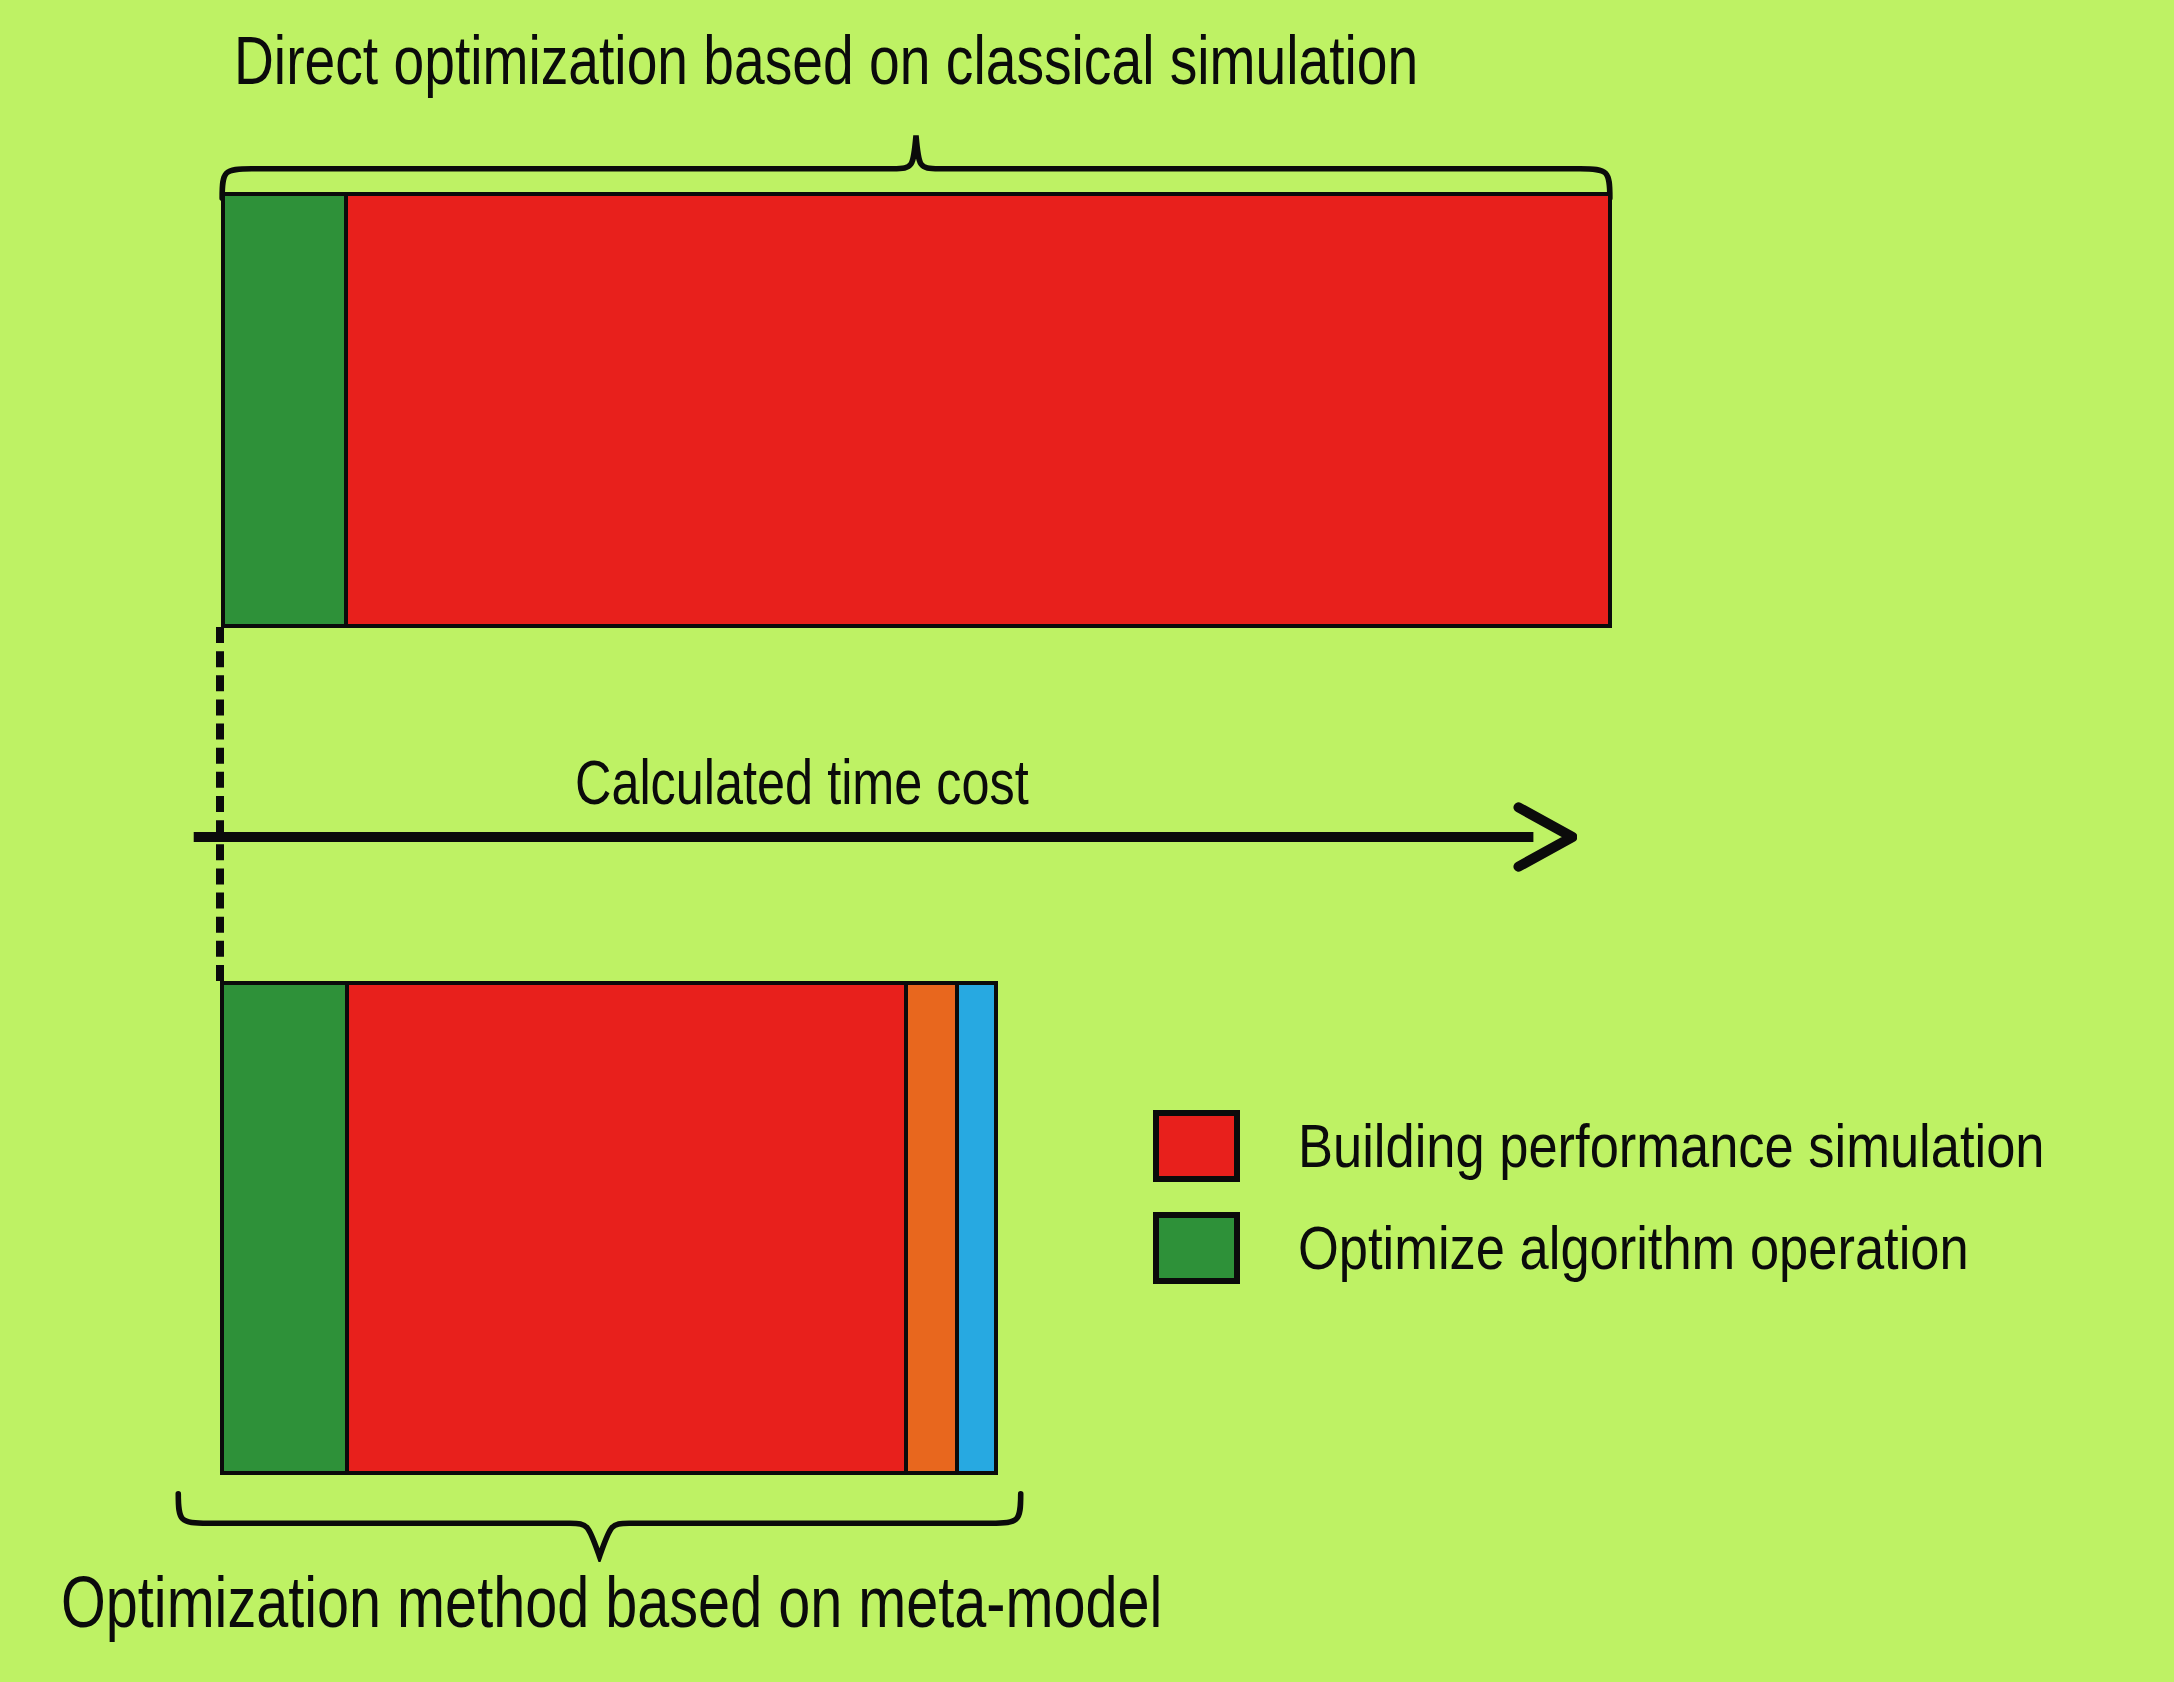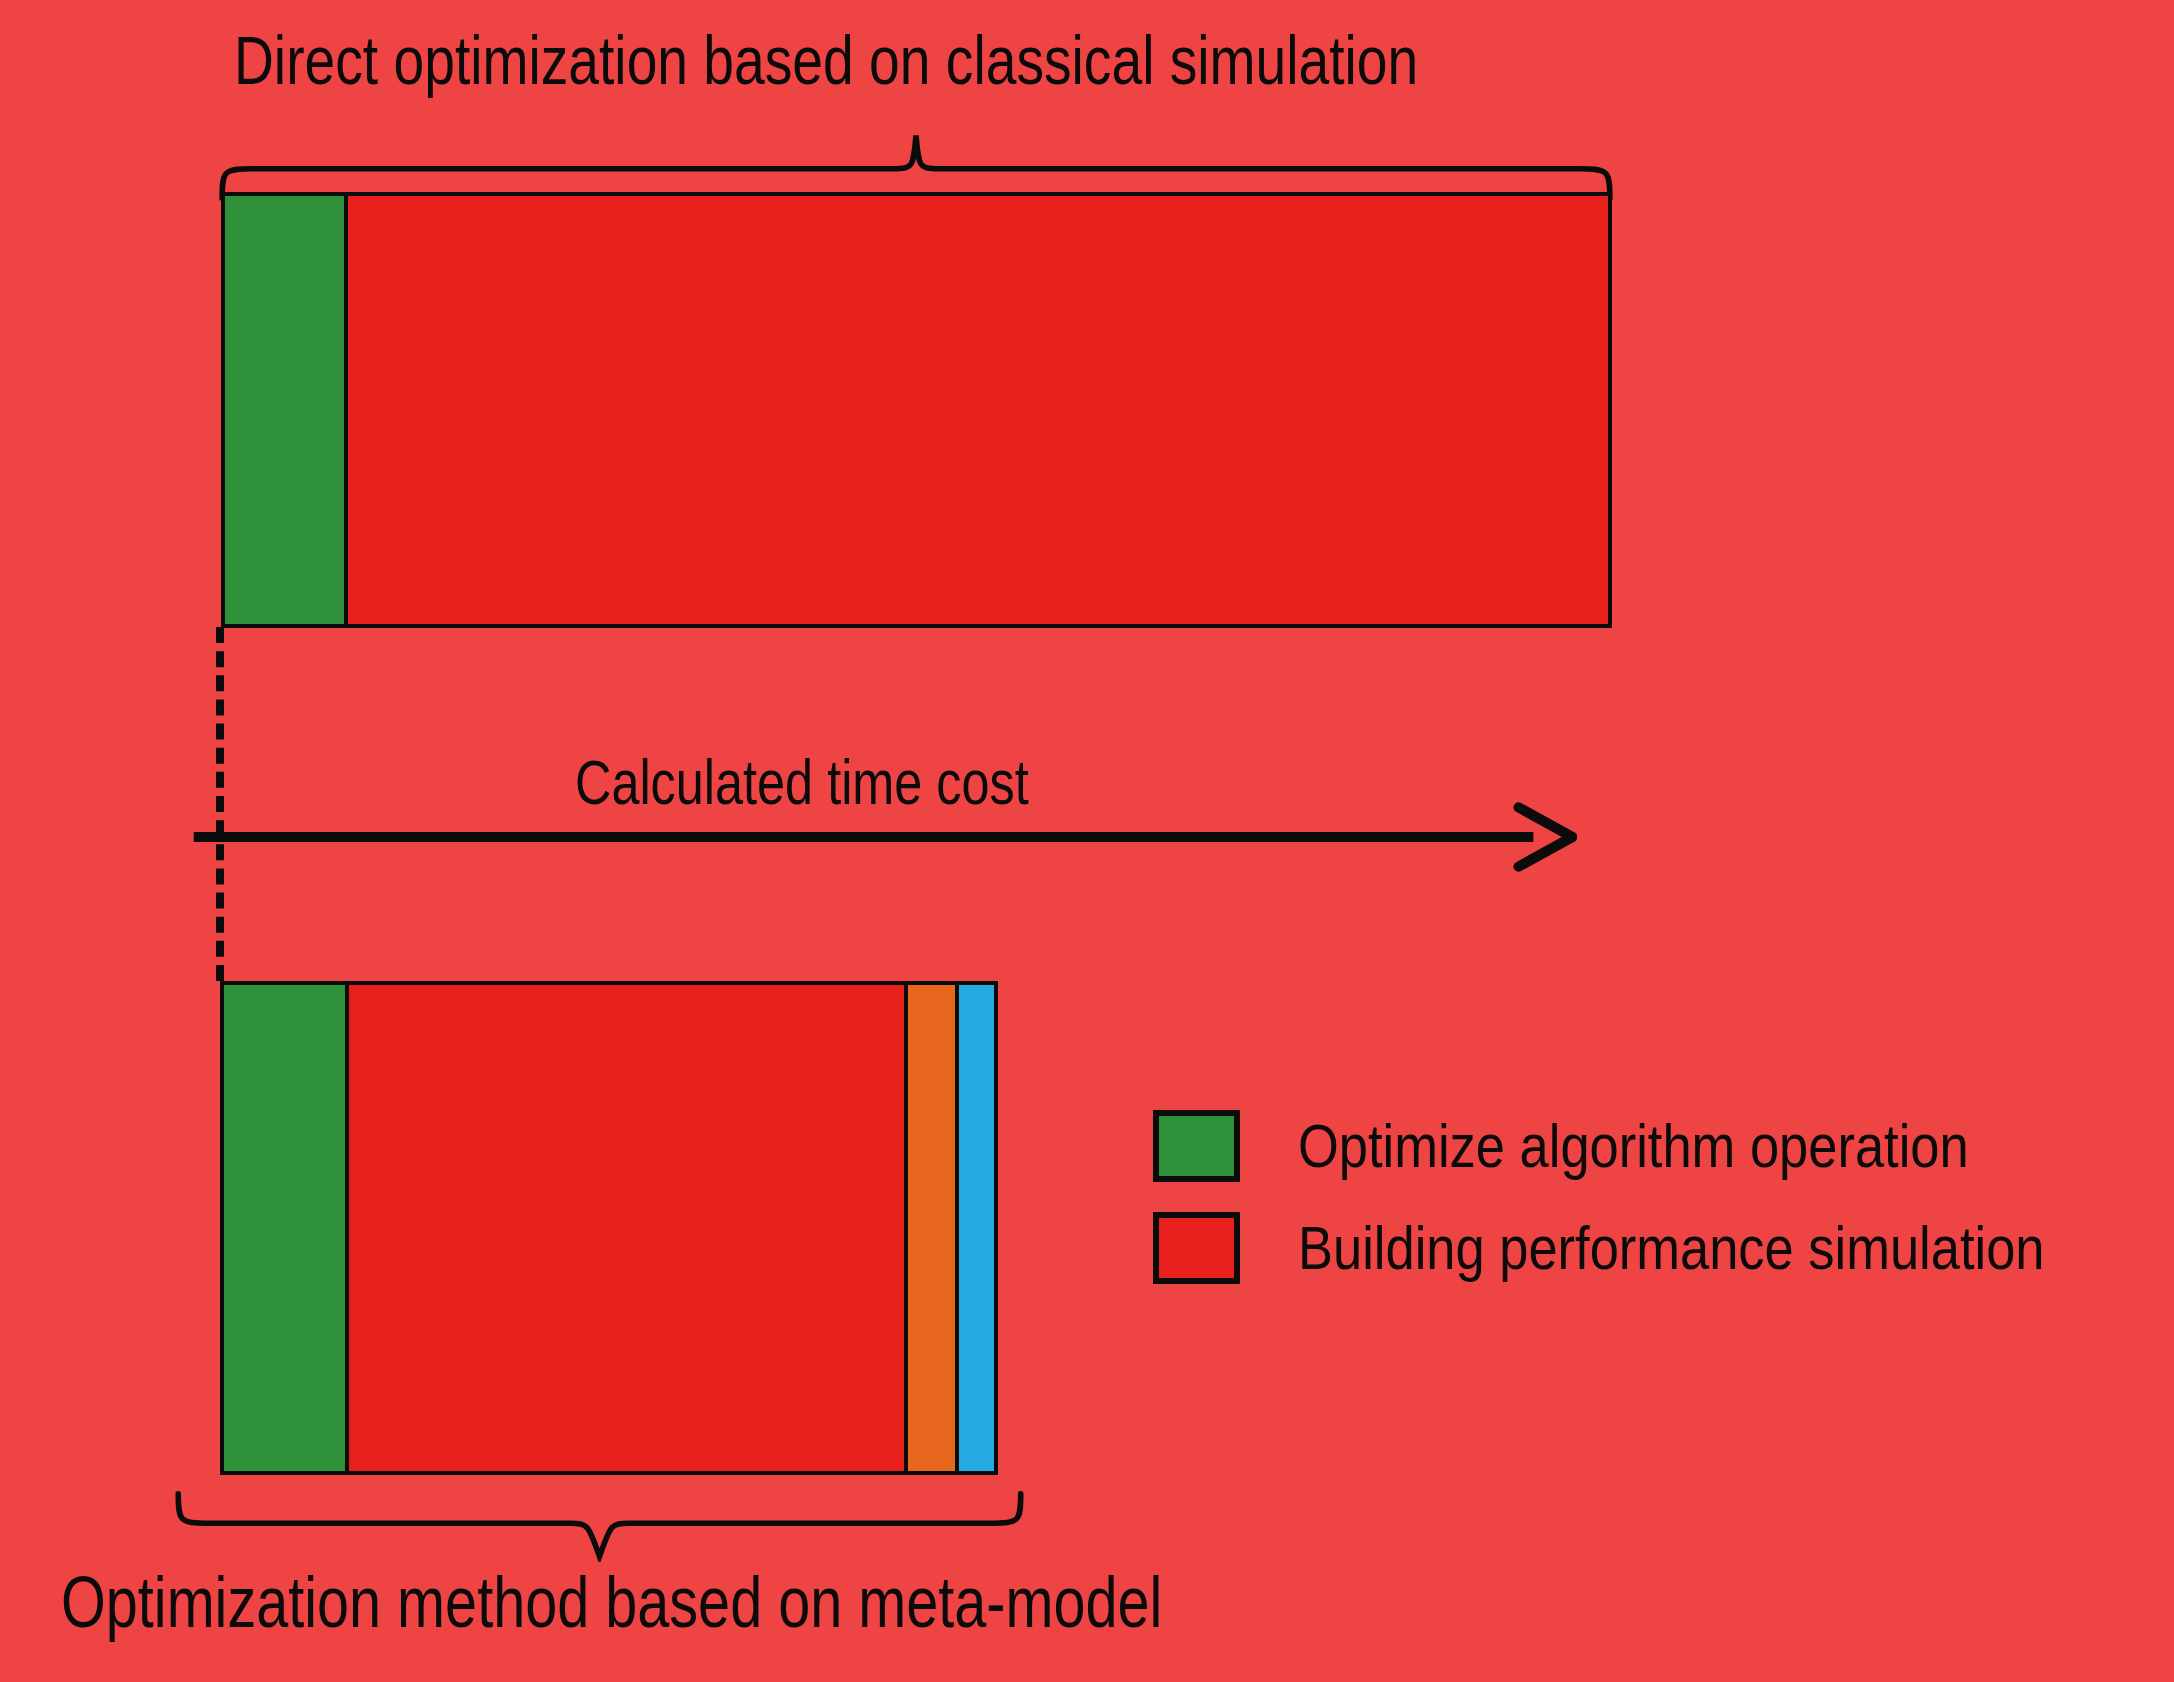--- a/index.html
+++ b/index.html
@@ -7,21 +7,21 @@
     padding: 0;
     background: #ffffff;
   }
   body {
     font-family: "Liberation Sans", sans-serif;
   }
   #canvas {
     position: relative;
     width: 2174px;
     height: 1683px;
-    background: #ef4444;
+    background: #bef264;
     overflow: hidden;
   }
 
   
   .caption {
     position: absolute;
     color: #0b0b0b;
     font-family: "Liberation Sans", sans-serif;
     font-weight: 400;
     white-space: nowrap;
@@ -174,27 +174,27 @@
 
   <svg class="brace" id="brace-bottom" viewBox="0 0 928 78" preserveAspectRatio="none">
     <path d="M 10 4 C 10 34, 12 36, 42 36 L 432 36 C 452 36, 452 38, 464 72 C 476 38, 476 36, 496 36 L 886 36 C 916 36, 918 34, 918 4" fill="none" stroke="#0b0b0b" stroke-width="6" stroke-linecap="round"></path>
   </svg>
 
   <div class="caption" id="title-bottom">Optimization method based on meta-model</div>
 
   <div id="legend">
 
     <div class="legend-row">
+      <div class="legend-swatch" style="background:#E8201C;"></div>
+      <div class="legend-label">Building performance simulation</div>
+    </div>
+
+    <div class="legend-row">
       <div class="legend-swatch" style="background:#2E9139;"></div>
       <div class="legend-label">Optimize algorithm operation</div>
     </div>
 
-    <div class="legend-row">
-      <div class="legend-swatch" style="background:#E8201C;"></div>
-      <div class="legend-label">Building performance simulation</div>
-    </div>
-
 
 
   </div>
 
 </div>
 
 
 </body></html>

